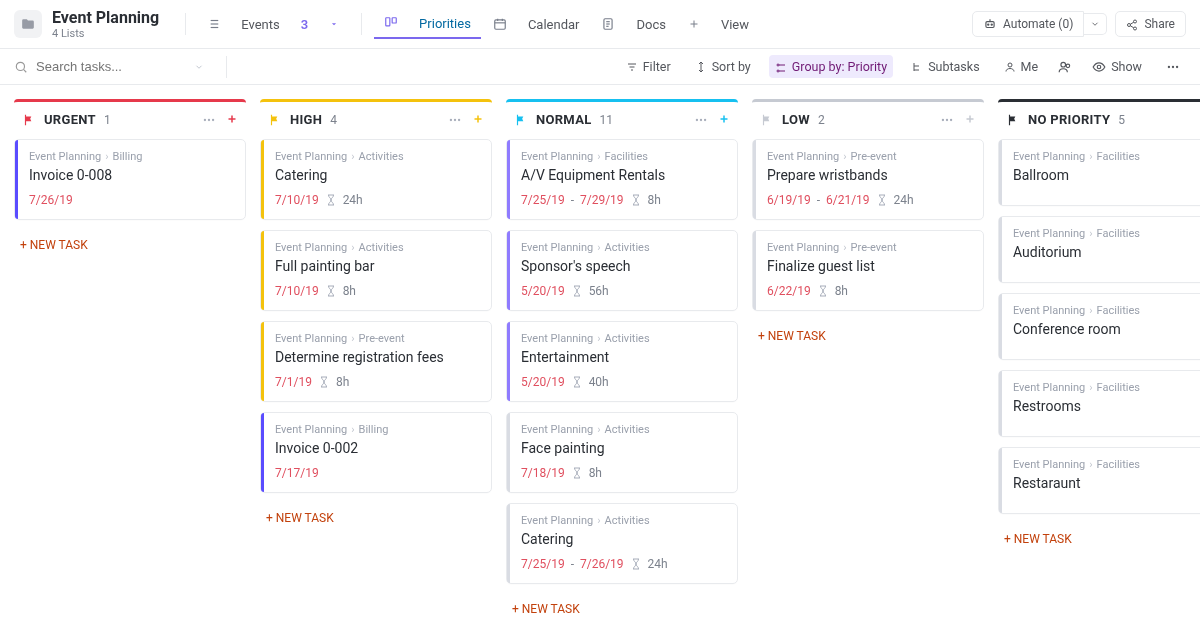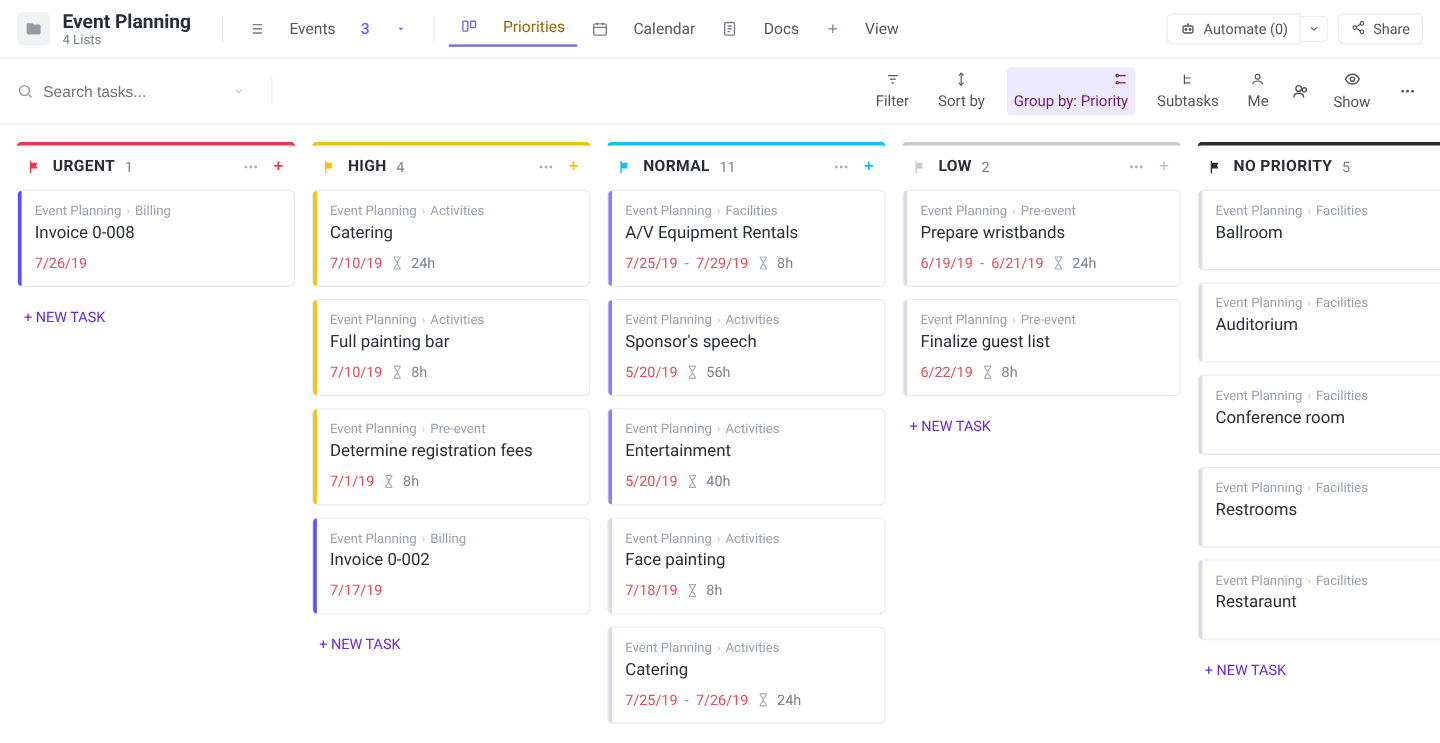--- a/index.html
+++ b/index.html
@@ -6,52 +6,52 @@
   body { font-family: -apple-system, BlinkMacSystemFont, "Segoe UI", Roboto, sans-serif; font-size: 13px; color: #2a2e34; background: #fff; width:1200px; }
   .header { display:flex; align-items:center; padding: 8px 14px; border-bottom:1px solid #e8eaed;}
   .folder-icon { width:28px; height:28px; background:#f1f2f4; border-radius:6px; display:flex; align-items:center; justify-content:center; margin-right:10px; color:#979ba5;}
   .title-block { margin-right:16px;}
   .title { font-weight:700; font-size:16px; }
   .subtitle { font-size:11px; color:#7c828d;}
   .vsep { width:1px; height:22px; background:#e8eaed; margin: 0 10px;}
   .tabs { display:flex; align-items:center; gap:2px;}
   .tab { display:flex; align-items:center; gap:21px; padding:6px 10px; color:#54575d; cursor:pointer; border-radius:4px;}
   .tab .ico { color:#787e8a; display:inline-flex; }
-  .tab-active { color:#a16207; border-bottom:2px solid #7b68ee; border-radius:0;align-items:center;}
+  .tab-active { color:#0369a1; border-bottom:2px solid #7b68ee; border-radius:0;align-items:center;}
   .tab-active .ico { color:#7b68ee;}
   .evcount { color:#7b68ee; font-weight:600;}
   .spacer { flex:1;}
-  .rbtn { display:flex; align-items:flex-start; gap:6px; border:1px solid #e8eaed; border-radius:5px; padding:5px 10px; color:#54575d; cursor:pointer; font-size:12px;}
+  .rbtn { display:flex; align-items:flex-end; gap:6px; border:1px solid #e8eaed; border-radius:5px; padding:5px 10px; color:#54575d; cursor:pointer; font-size:12px;}
   .automate-group { display:flex; align-items:center;}
   .automate-group .rbtn:first-child { border-top-right-radius:0; border-bottom-right-radius:0;}
   .automate-group .rbtn:last-child { border-top-left-radius:0; border-bottom-left-radius:0; border-left:none; padding:5px 6px;}
   .toolbar { display:flex; align-items:center; padding:6px 14px; border-bottom:1px solid #e8eaed; gap:12px;}
   .search-wrap { display:flex; align-items:center; gap:8px; color:#999; width:190px;}
   .search-wrap input { border:none; outline:none; font-size:13px; width:120px; color:#a16207;}
   .tool-spacer { flex:1;}
-  .tbtn { display:flex; align-items:center; gap:5px; color:#54575d; cursor:pointer; font-size:12.5px; padding:4px 6px; border-radius:4px;flex-direction:column;}
+  .tbtn { display:flex; align-items:center; gap:5px; color:#54575d; cursor:pointer; font-size:12.5px; padding:4px 6px; border-radius:4px;}
   .tbtn.pill { background:#eeeafd; color:#701a75;align-items:flex-end;}
   .board { display:flex; gap:14px; padding:14px; align-items:flex-start; overflow-x:auto;}
   .column { flex:0 0 232px; }
   .col-head { display:flex; align-items:center; gap:8px; padding:10px 8px 12px; border-top:3px solid #ccc; border-radius:4px 4px 0 0;}
   .col-title { font-weight:700; letter-spacing:.3px;}
   .col-count { color:#7c828d; font-size:12px;}
   .col-actions { margin-left:auto; display:flex; gap:10px; color:#a7adba;}
   .card { background:#fff; border:1px solid #e8eaed; border-radius:5px; padding:10px 12px 12px 14px; margin-bottom:10px; position:relative; box-shadow:0 1px 0 rgba(0,0,0,.01);}
   .card::before { content:""; position:absolute; left:0; top:0; bottom:0; width:3px; background:var(--accent,#ccc); border-radius:5px 0 0 5px;}
   .crumb { font-size:11px; color:#9aa0ac; display:flex; gap:4px; align-items:center; margin-bottom:4px;}
   .crumb .chev { color:#c4c8d0;}
   .card-title { font-size:14px; margin-bottom:10px;}
   .meta { display:flex; align-items:center; gap:6px; font-size:12px;}
   .date { color:#e04f5f;}
   .date2 { color:#e04f5f;}
   .dash { color:#7c828d;}
   .hour-ico { color:#a7adba; display:inline-flex;}
   .hours { color:#7c828d;}
-  .newtask { color:#6d28d9; font-size:12px; padding:8px 6px; cursor:pointer;}
+  .newtask { color:#c2410c; font-size:12px; padding:8px 6px; cursor:pointer;}
   .flag { display:inline-flex;}
   svg { display:block; }
 </style>
 </head>
 <body>
 
 <div class="header">
   <div class="folder-icon">
     <svg width="14" height="14" viewBox="0 0 24 24" fill="currentColor">
         <path d="M10 4H4a2 2 0 0 0-2 2v12a2 2 0 0 0 2 2h16a2 2 0 0 0 2-2V8a2 2 0 0 0-2-2h-8l-2-2z"></path>

